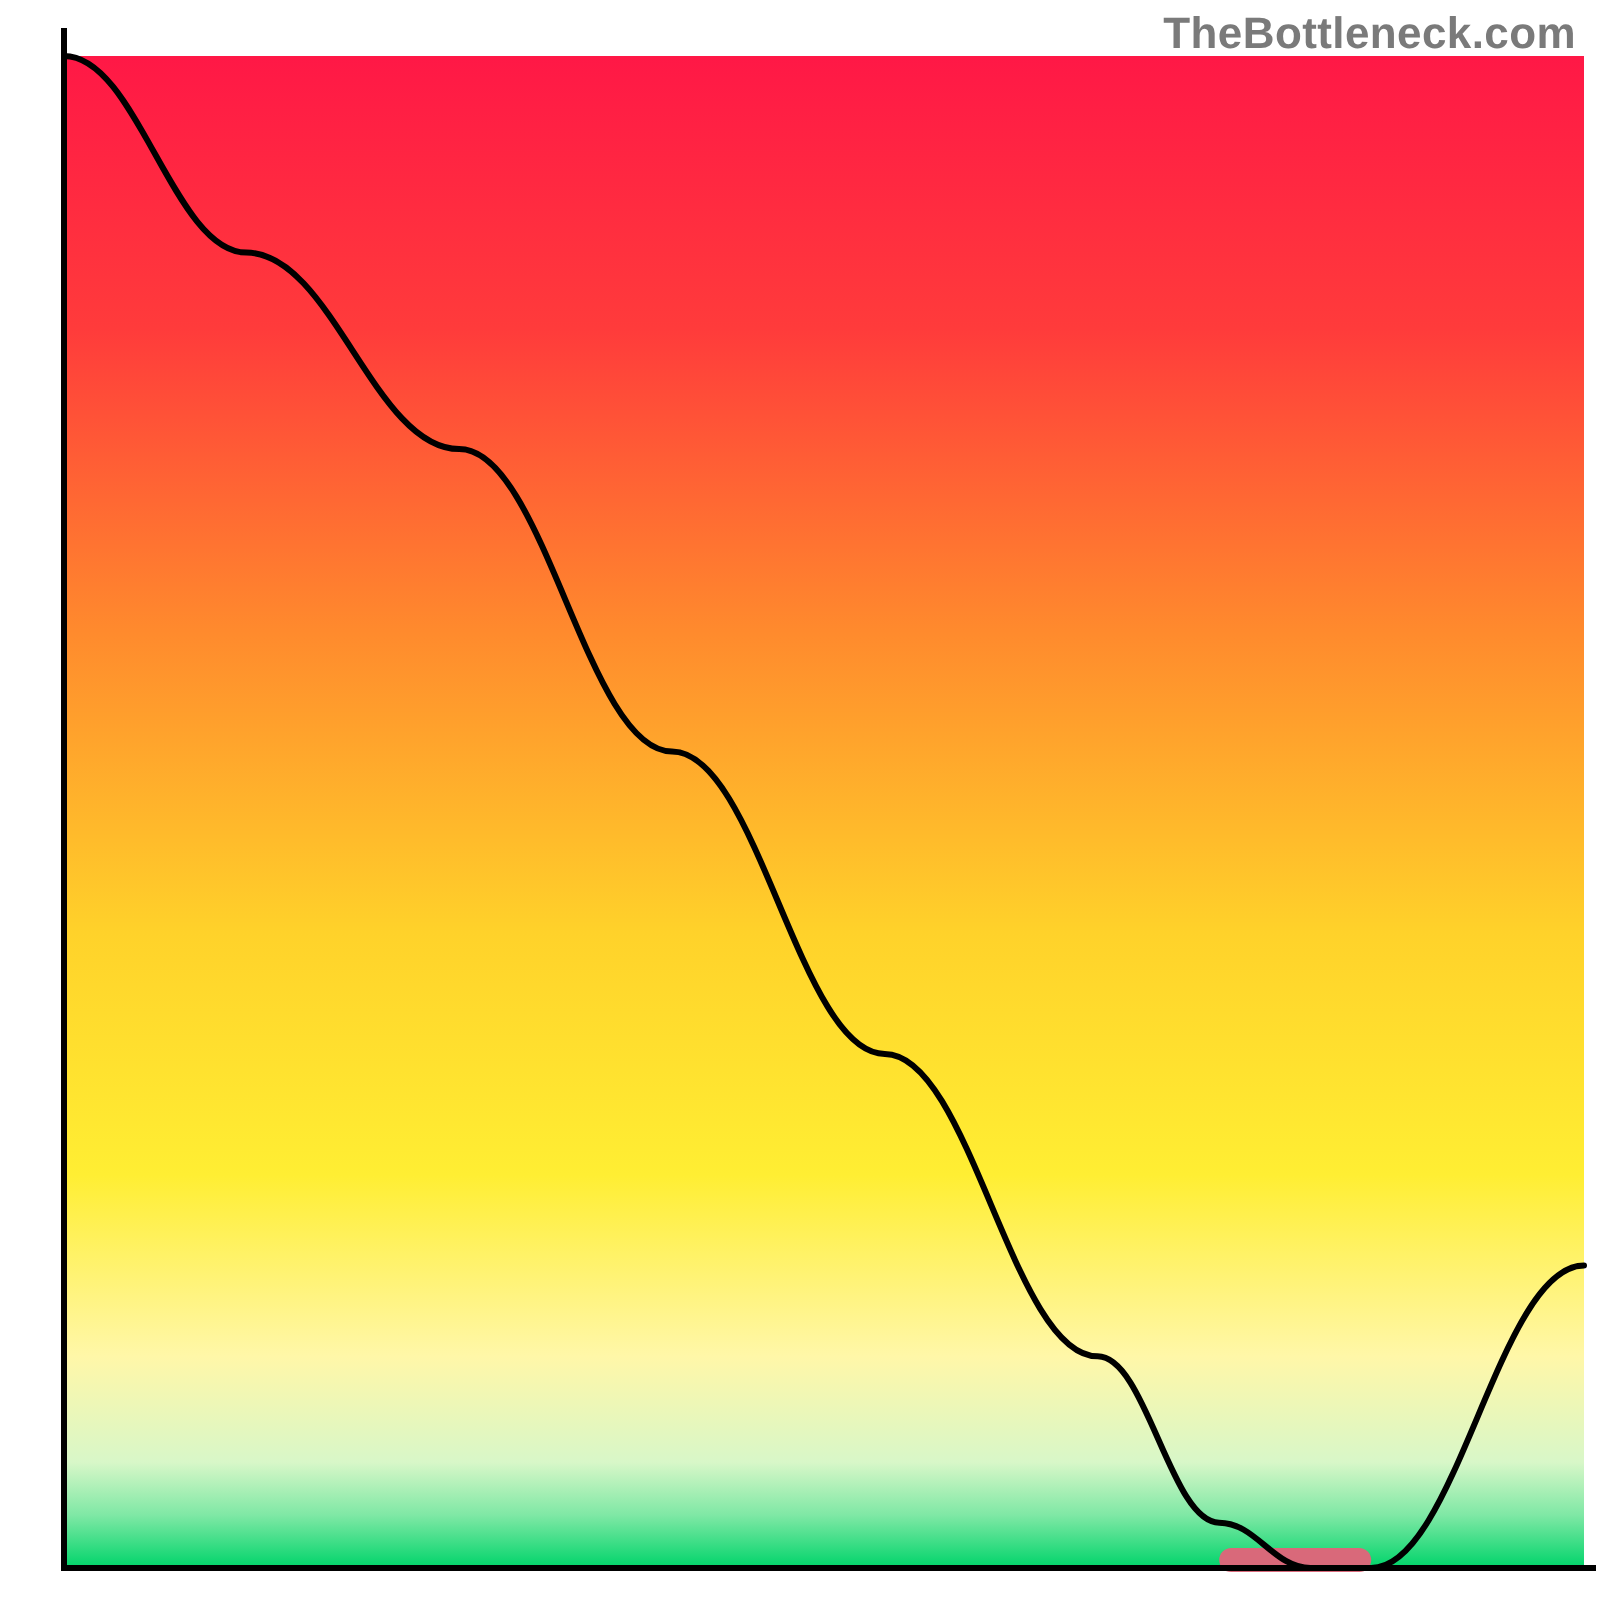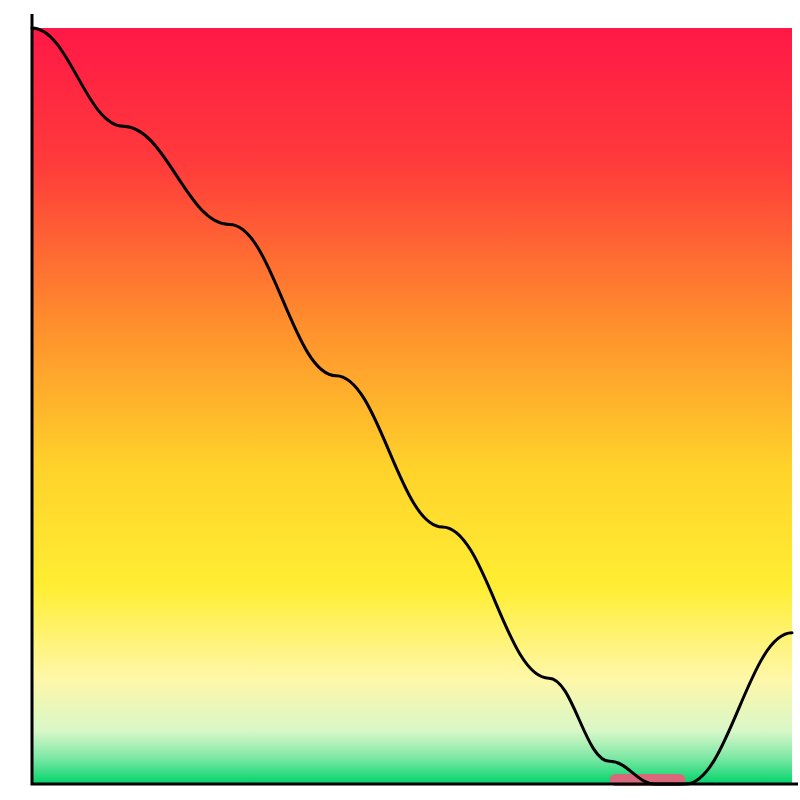--- a/index.html
+++ b/index.html
@@ -27,20 +27,21 @@
     z-index: 10;
   }
   svg {
     display: block;
   }
 </style>
 </head>
 <body>
 
 <div class="chart-container">
+  <div class="watermark">TheBottleneck.com</div>
   <svg id="chart-svg" width="800" height="800" viewBox="0 0 800 800">
       <defs>
         <linearGradient id="bg-grad" x1="0" y1="0" x2="0" y2="1">
           <stop offset="0%" stop-color="#ff1846"></stop>
           <stop offset="18%" stop-color="#ff3b3b"></stop>
           <stop offset="38%" stop-color="#ff8a2d"></stop>
           <stop offset="57.99999999999999%" stop-color="#ffd22a"></stop>
           <stop offset="74%" stop-color="#ffee33"></stop>
           <stop offset="86%" stop-color="#fff7a8"></stop>
           <stop offset="93%" stop-color="#d8f7c8"></stop>

